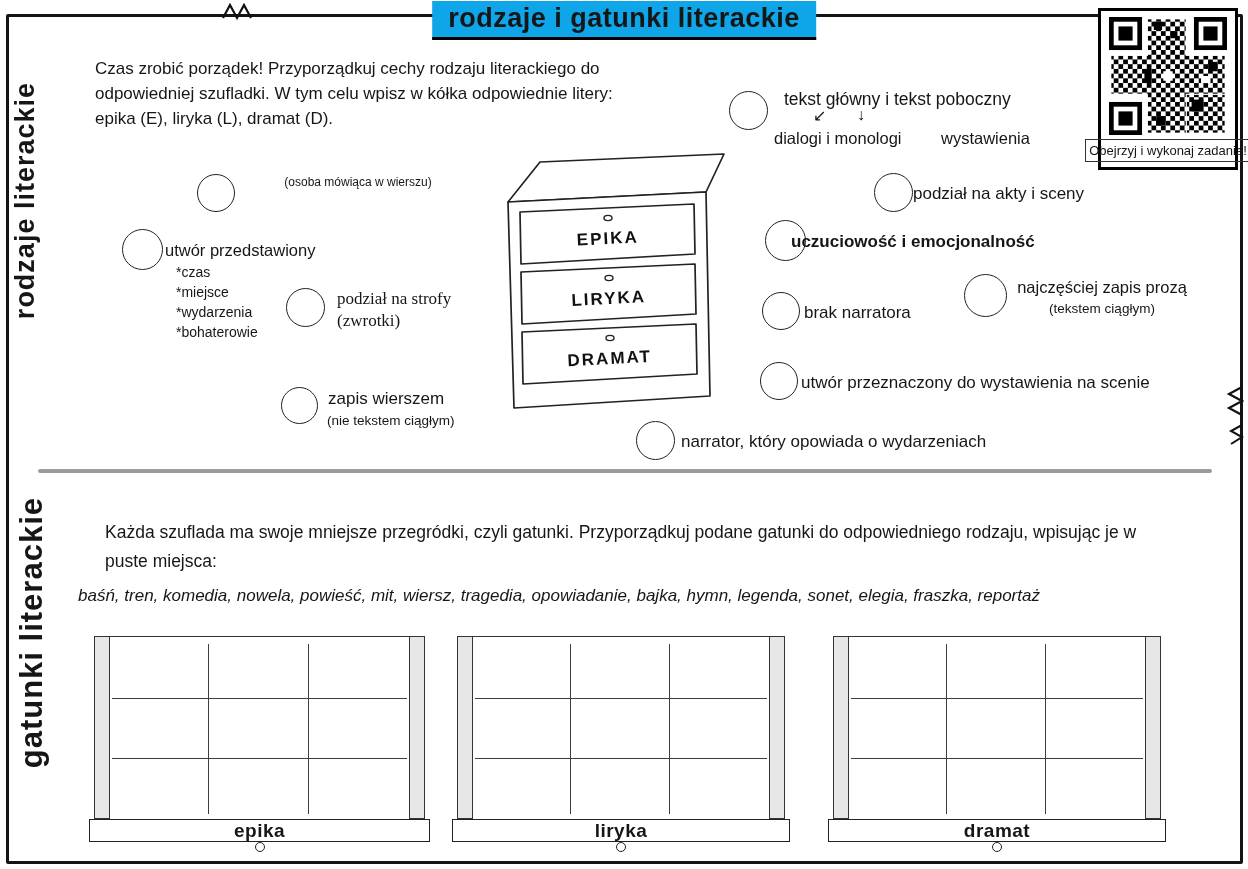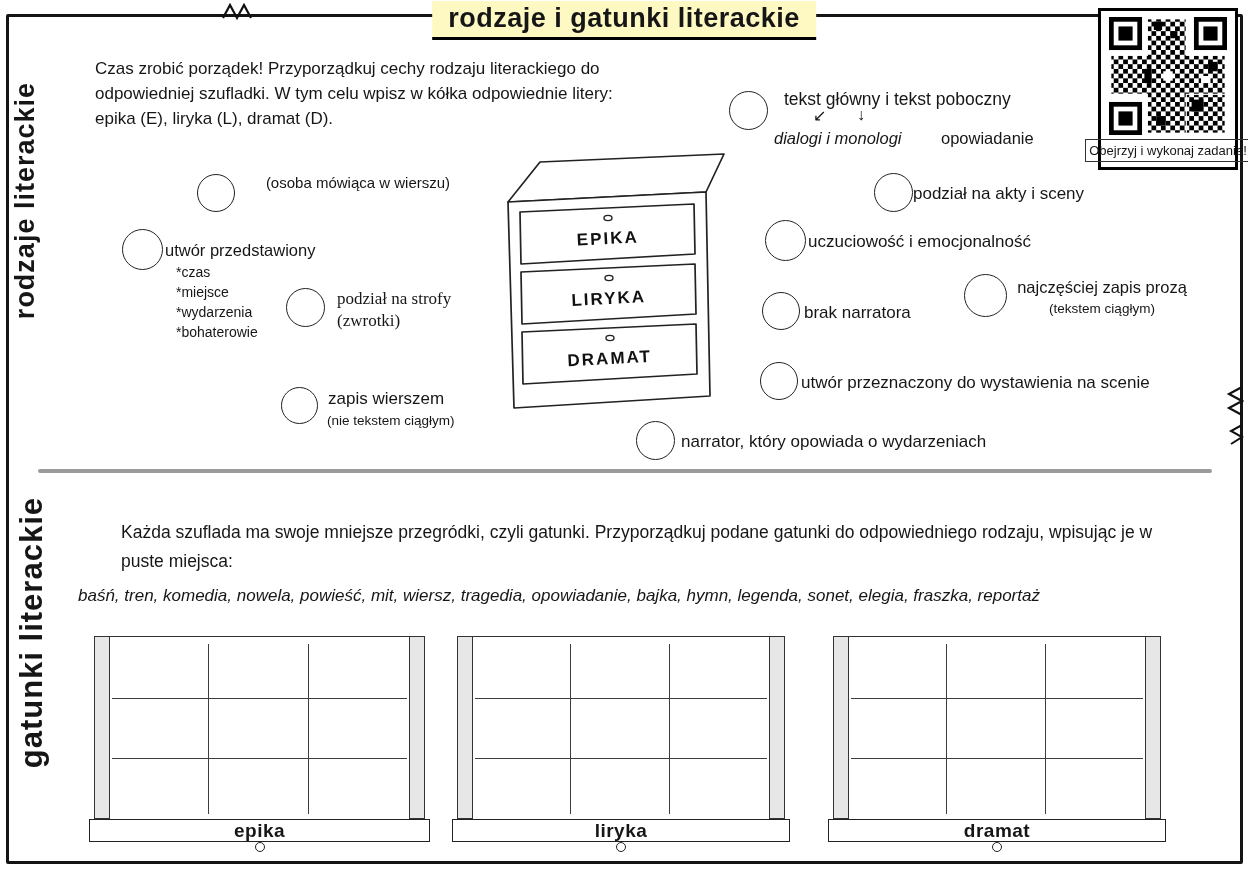--- a/index.html
+++ b/index.html
@@ -2,36 +2,36 @@
 <html><head>
 <meta charset="utf-8">
 <style>
   * { margin:0; padding:0; box-sizing:border-box; }
   html,body { background:#fff; }
   body { font-family:"Liberation Sans", sans-serif; color:#161616; }
   .page { position:relative; width:1248px; height:869px; background:#fff; overflow:hidden; }
 
   .frame { position:absolute; left:6px; top:14px; right:5px; bottom:5px; border:3px solid #141414; border-radius:2px; pointer-events:none; }
 
-  .title { position:absolute; top:1px; left:50%; transform:translateX(-50%); background:#fef9c3;
+  .title { position:absolute; top:1px; left:50%; transform:translateX(-50%); background:#0ea5e9;
            font-size:27px; font-weight:800; letter-spacing:.5px; padding:2px 16px 3px;
            border-bottom:3.5px solid #000; white-space:nowrap; z-index:5; }
 
   .vlabel { position:absolute; writing-mode:vertical-rl; transform:rotate(180deg);
             font-weight:bold; letter-spacing:1px; white-space:nowrap; }
   .vlabel.rodzaje { left:10px; top:82px; font-size:27px; }
   .vlabel.gatunki { left:14px; top:497px; font-size:31px; }
 
   .instructions1 { position:absolute; left:95px; top:56px; width:552px; font-size:17px; line-height:25px; }
-  .instructions2 { position:absolute; left:121px; top:518px; width:1075px; font-size:17.5px; line-height:29px; }
+  .instructions2 { position:absolute; left:105px; top:518px; width:1075px; font-size:17.5px; line-height:29px; }
   .genre-list { position:absolute; left:78px; top:586px; width:1130px; font-size:17px; font-style:italic; }
 
   .circle { position:absolute; border:1.8px solid #222; border-radius:50%; background:#fff; }
   .ftext { position:absolute; font-size:17px; line-height:21px; }
-  .ftext .sub15 { font-size:15px; }
+  .ftext .sub15 { font-size:12px; }
   .sub13 { font-size:13.5px; }
   .bullets { position:absolute; font-size:14px; line-height:20px; }
   .arrow { position:absolute; font-size:16px; }
 
   .divider { position:absolute; left:38px; top:469px; width:1174px; height:4px; background:#9b9b9b; border-radius:2px; }
 
   .dresser { position:absolute; left:490px; top:150px; }
 
   
   .gdrawer { position:absolute; top:636px; height:212px; }
@@ -161,28 +161,28 @@
     <div class="ftext" style="left:337px; top:288px; width:120px; line-height:22px;font-family:Liberation Serif, serif;">podział na strofy (zwrotki)</div>
 
     <div class="circle" style="left:281px; top:387px; width:37px; height:37px;"></div>
     <div class="ftext" style="left:328px; top:388px;">zapis wierszem</div>
     <div class="ftext sub13" style="left:327px; top:410px;">(nie tekstem ciągłym)</div>
 
     <div class="circle" style="left:729px; top:91px; width:39px; height:39px;"></div>
     <div class="ftext" style="left:784px; top:89px; font-size:17.5px;">tekst główny i tekst poboczny</div>
     <div class="arrow" style="left:813px; top:106px;">↙</div>
     <div class="arrow" style="left:857px; top:106px;">↓</div>
-    <div class="ftext" style="left:774px; top:128px; font-size:16.5px;font-style:italic;">dialogi i monologi</div>
-    <div class="ftext" style="left:941px; top:128px; font-size:16.5px;">opowiadanie</div>
+    <div class="ftext" style="left:774px; top:128px; font-size:16.5px;">dialogi i monologi</div>
+    <div class="ftext" style="left:941px; top:128px; font-size:16.5px;">wystawienia</div>
 
     <div class="circle" style="left:874px; top:173px; width:39px; height:39px;"></div>
     <div class="ftext" style="left:913px; top:183px;">podział na akty i sceny</div>
 
     <div class="circle" style="left:765px; top:220px; width:41px; height:41px;"></div>
-    <div class="ftext" style="left:808px; top:231px;">uczuciowość i emocjonalność</div>
+    <div class="ftext" style="left:791px; top:231px;font-weight:bold;">uczuciowość i emocjonalność</div>
 
     <div class="circle" style="left:762px; top:292px; width:38px; height:38px;"></div>
     <div class="ftext" style="left:804px; top:302px;">brak narratora</div>
 
     <div class="circle" style="left:964px; top:274px; width:43px; height:43px;"></div>
     <div class="ftext" style="left:1006px; top:277px; width:192px; text-align:center; font-size:16.5px;">
       <div>najczęściej zapis prozą</div>
       <div class="sub13">(tekstem ciągłym)</div>
     </div>
 

